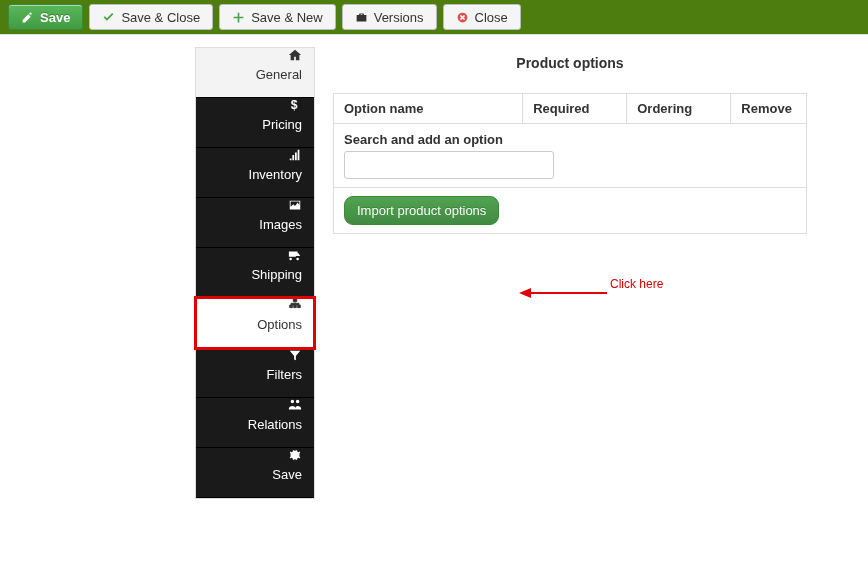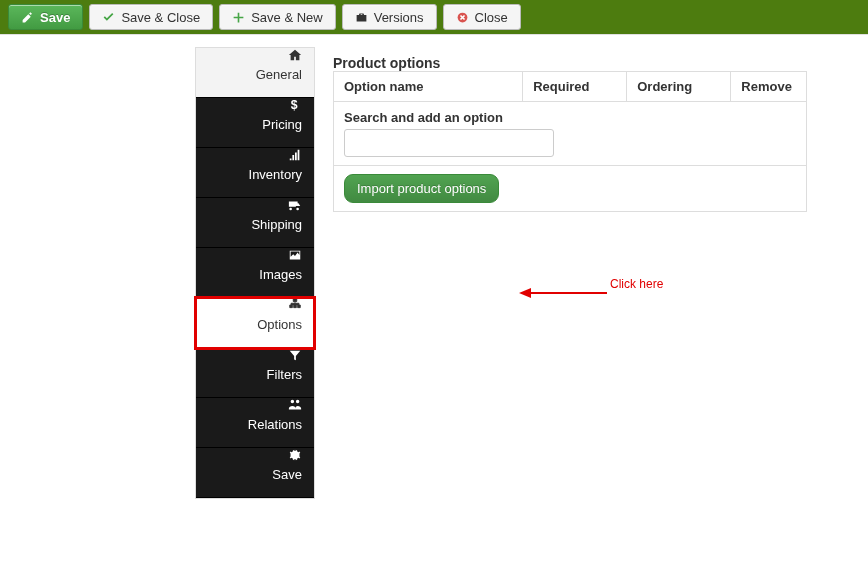--- a/index.html
+++ b/index.html
@@ -81,21 +81,22 @@
   .sidebar-item.highlight .ic { color: #333; }
   .main {
     flex: 1;
     padding: 8px 18px 0 18px;
     max-width: 510px;
   }
   .section-title {
     font-size: 14px;
     font-weight: bold;
     color: #333;
-    margin-bottom: 0;
+    margin-bottom: 22px;
+    text-align: center;
   }
   table.opt-table {
     width: 100%;
     border-collapse: collapse;
     border: 1px solid #ddd;
   }
   table.opt-table th {
     text-align: left;
     font-weight: bold;
     font-size: 13px;
@@ -224,32 +225,32 @@
       <span class="ic">
         <svg width="14" height="14" viewBox="0 0 16 16">
               <path fill="currentColor" d="M2 12h2v2H2zm3-4h2v6H5zm3-3h2v9H8zm3-3h2v12h-2z"></path>
             </svg>
       </span>
       <span>Inventory</span>
     </div>
     <div class="sidebar-item">
       <span class="ic">
         <svg width="14" height="14" viewBox="0 0 16 16">
+              <path fill="currentColor" d="M2 3h12v10H2zm1 1v6l3-3 2 2 3-4 2 3V4z"></path>
+            </svg>
+      </span>
+      <span>Images</span>
+    </div>
+    <div class="sidebar-item">
+      <span class="ic">
+        <svg width="14" height="14" viewBox="0 0 16 16">
               <path fill="currentColor" d="M1 4h8v5h5l-2-3h-1V4H9v6H1zm2 7a1.5 1.5 0 110 3 1.5 1.5 0 010-3zm8 0a1.5 1.5 0 110 3 1.5 1.5 0 010-3z"></path>
             </svg>
       </span>
       <span>Shipping</span>
-    </div>
-    <div class="sidebar-item">
-      <span class="ic">
-        <svg width="14" height="14" viewBox="0 0 16 16">
-              <path fill="currentColor" d="M2 3h12v10H2zm1 1v6l3-3 2 2 3-4 2 3V4z"></path>
-            </svg>
-      </span>
-      <span>Images</span>
     </div>
     <div class="sidebar-item highlight">
       <span class="ic">
         <svg width="14" height="14" viewBox="0 0 16 16">
               <path fill="currentColor" d="M6 1h4v3H6zM2 8h3v3H2zm9 0h3v3h-3zM6.5 8h3v3h-3zM8 4v2M3.5 8V6h9v2M8 6v2" stroke="currentColor"></path>
             </svg>
       </span>
       <span>Options</span>
     </div>
     <div class="sidebar-item">

